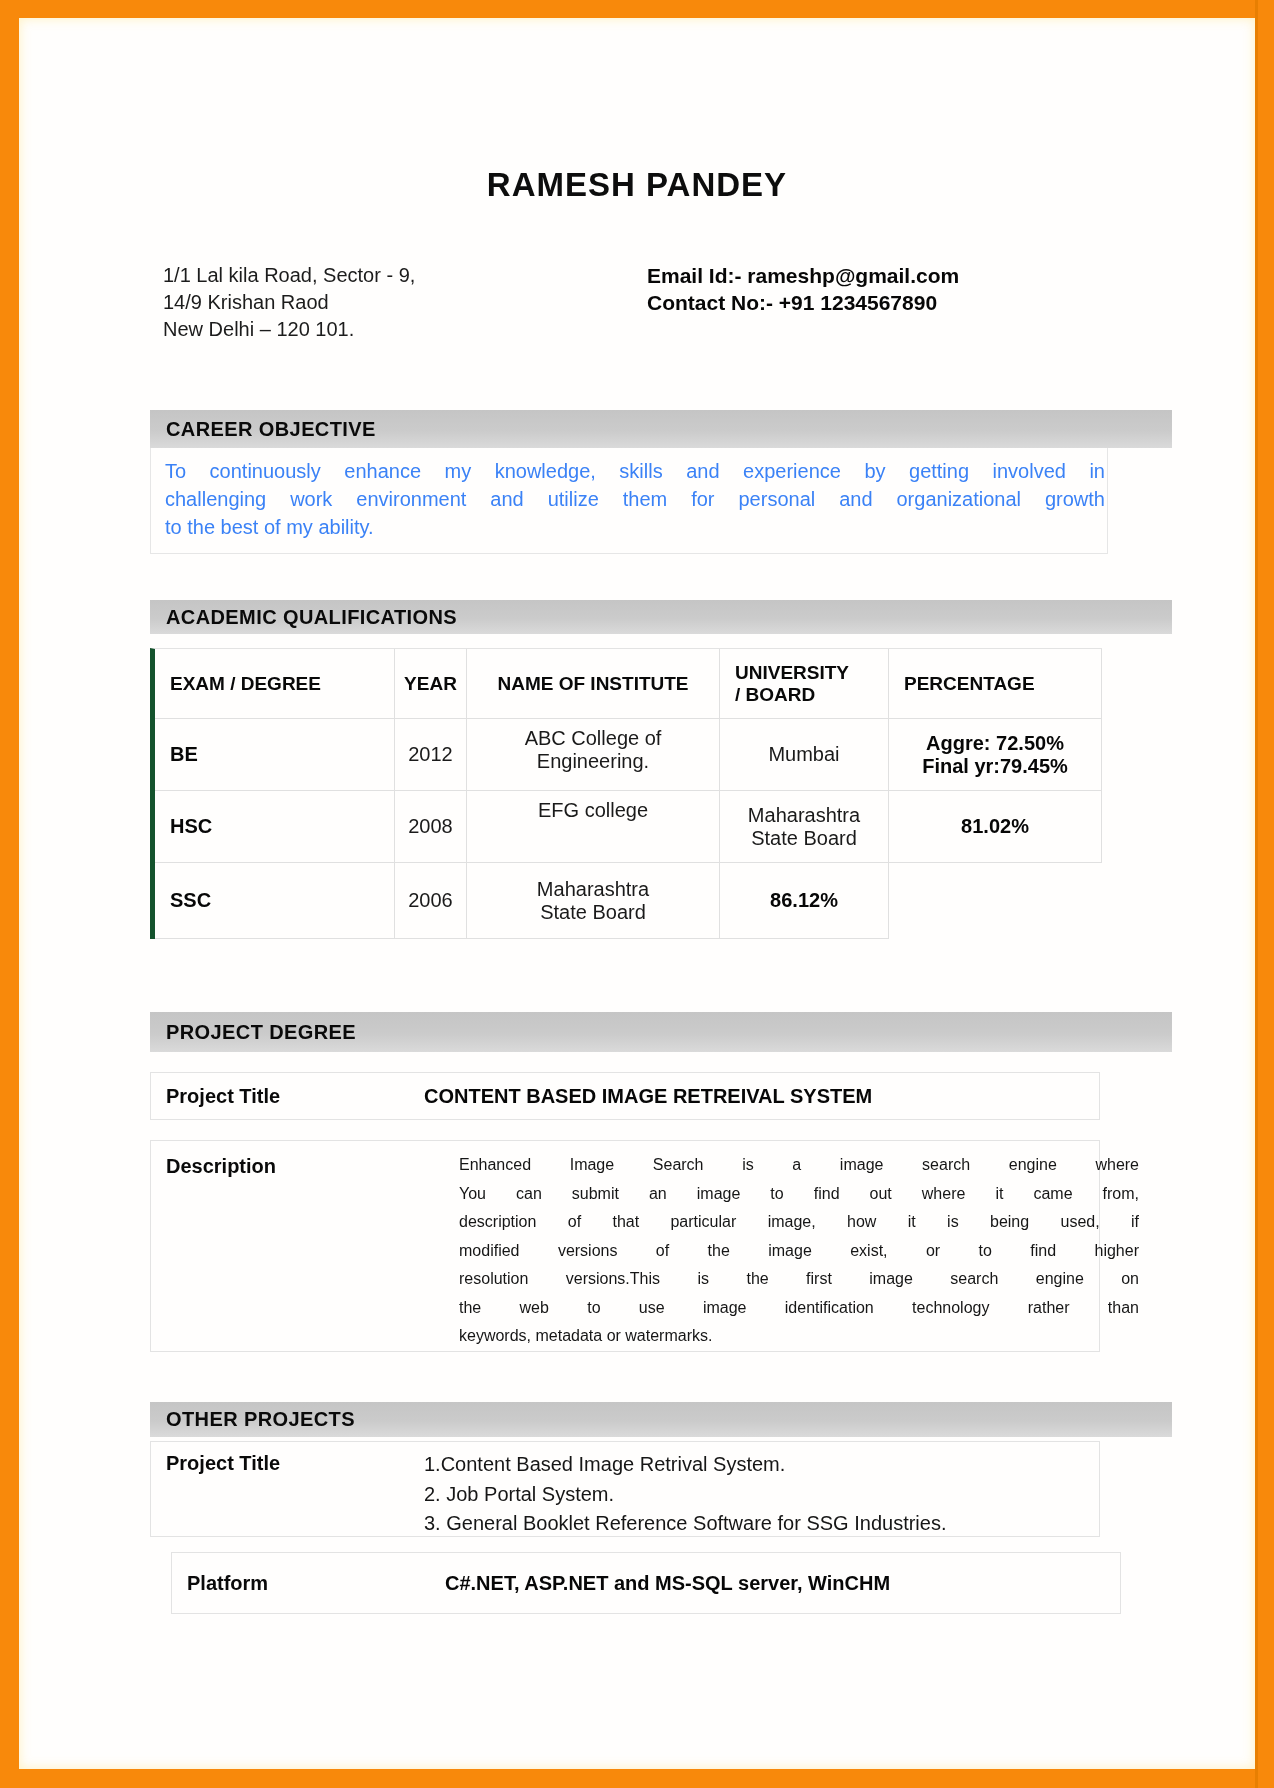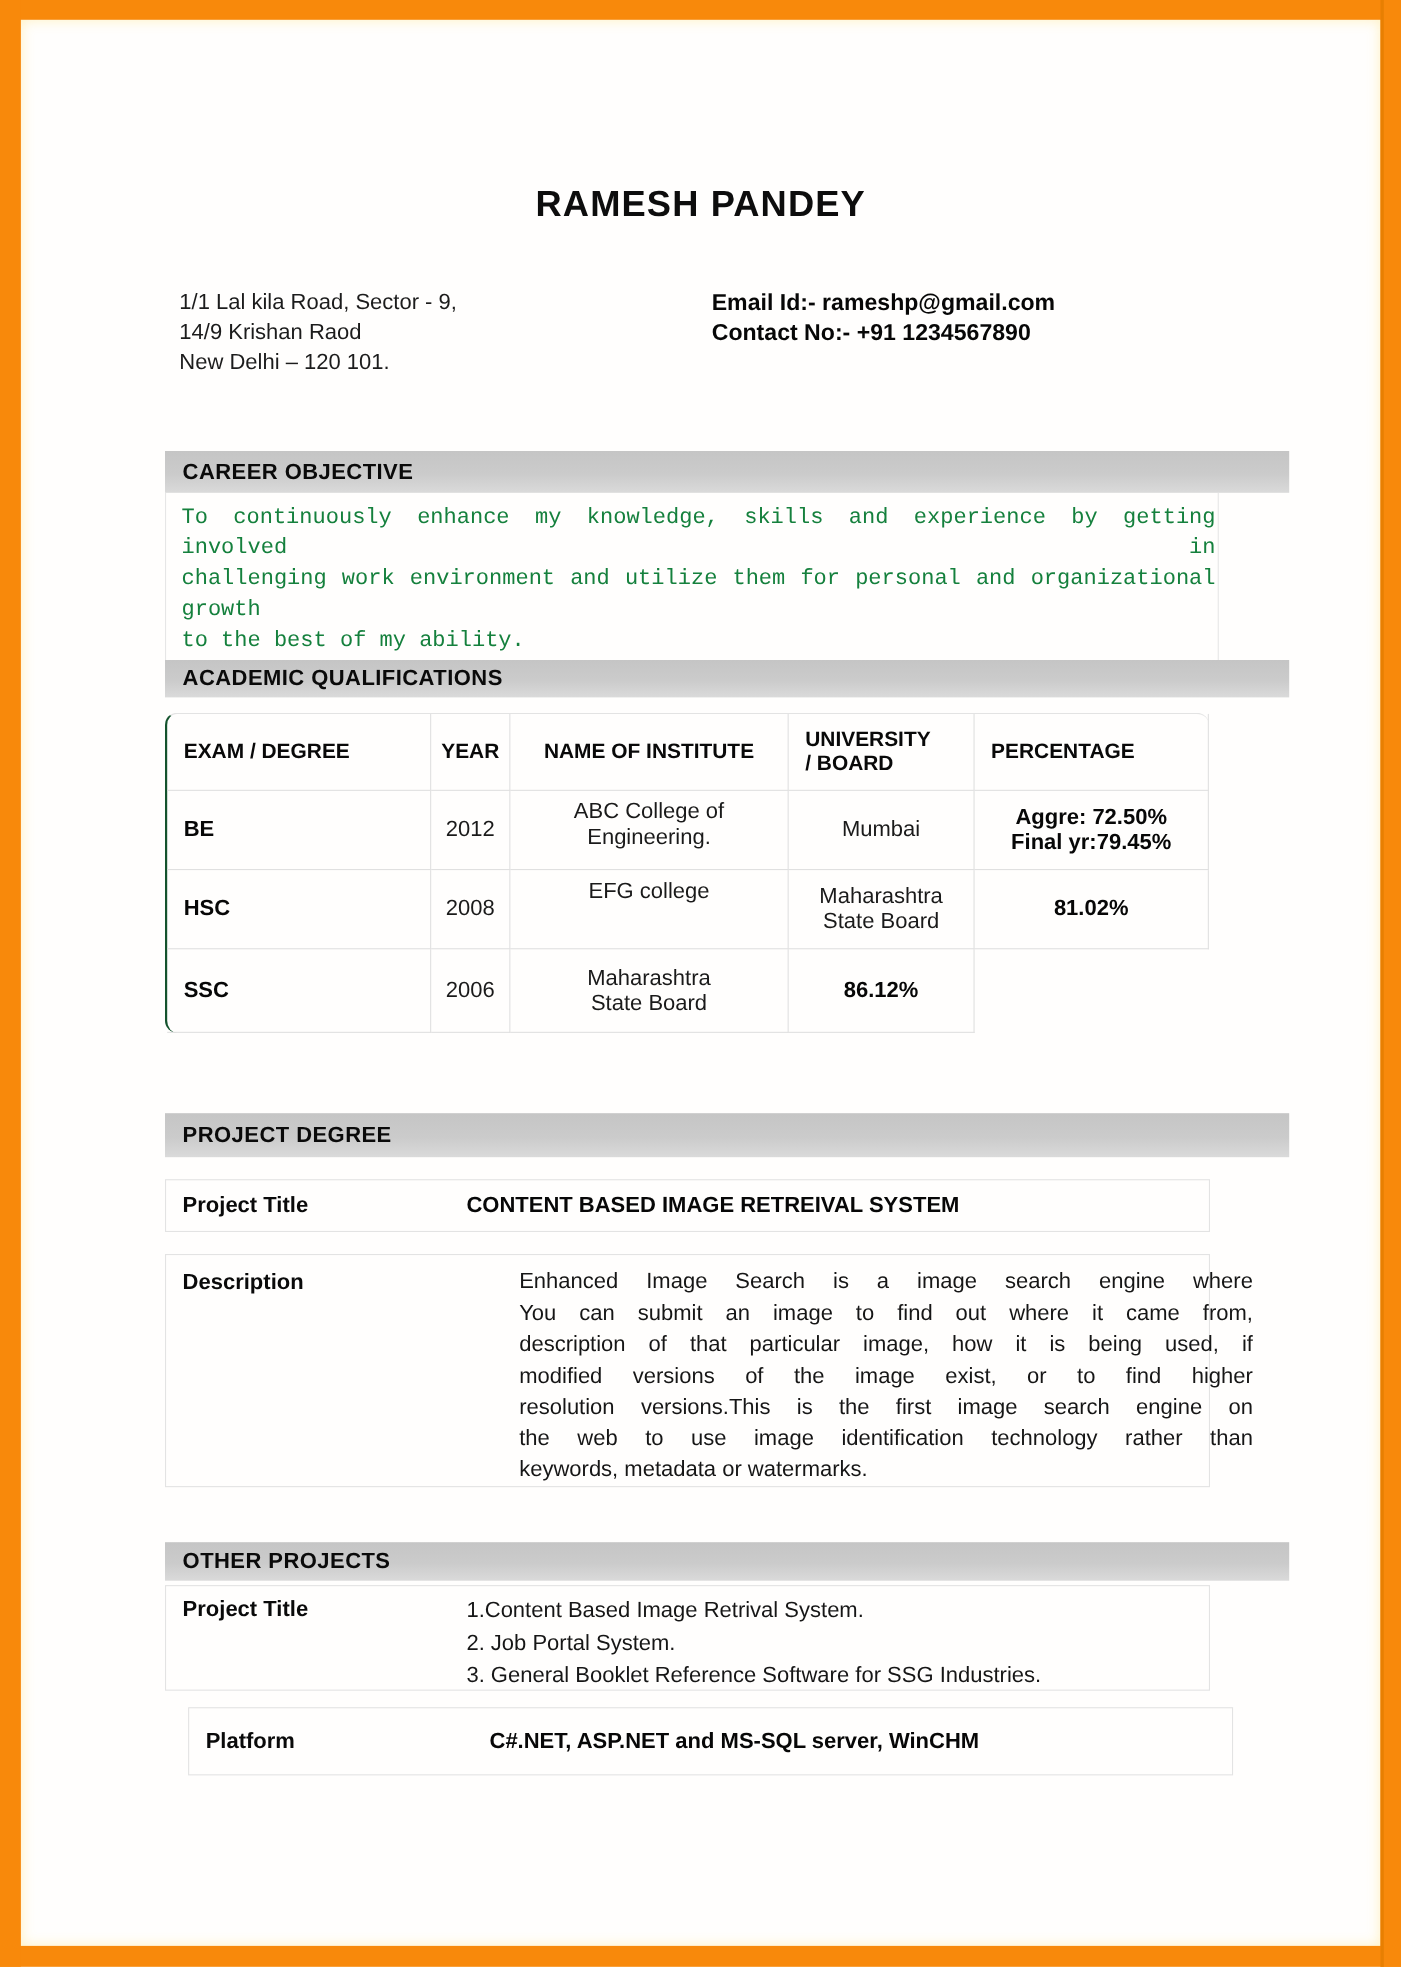--- a/index.html
+++ b/index.html
@@ -24,44 +24,44 @@
        background:linear-gradient(180deg,#c5c5c5 0%,#cbcbcb 55%,#dadada 100%);
        font-size:20px;font-weight:bold;letter-spacing:.4px;color:#0a0a0a;
        padding-left:16px;display:flex;align-items:center;}
   .bar-career{top:410px;}
   .bar-academic{top:600px;height:34px;}
   .bar-project{top:1012px;height:40px;}
   .bar-other{top:1402px;height:35px;}
   
   .objective-box{position:absolute;top:448px;left:150px;width:958px;box-sizing:border-box;
        border:1px solid #e6e6e6;border-top:none;padding:9px 2px 12px 14px;}
-  .jl{font-size:20px;line-height:28px;text-align:justify;text-align-last:justify;color:#15803d;font-family:Liberation Mono, monospace;}
+  .jl{font-size:20px;line-height:28px;text-align:justify;text-align-last:justify;color:#3b82f6;}
   .jl.last{text-align-last:left;}
   
-  .atable{position:absolute;top:648px;left:150px;border-left:2px solid #14532d;border-top:1px solid #e3e3e3;border-radius:11px;}
+  .atable{position:absolute;top:648px;left:150px;border-left:5px solid #14532d;border-top:1px solid #e3e3e3;}
   .trow{display:grid;grid-template-columns:240px 72px 253px 169px 213px;}
   .cell{border-right:1px solid #e0e0e0;border-bottom:1px solid #e0e0e0;box-sizing:border-box;
         display:flex;flex-direction:column;justify-content:center;font-size:20px;color:#1a1a1a;}
   .h-row .cell{font-size:19px;font-weight:bold;color:#090909;}
   .r1{height:70px;} .r2{height:72px;} .r3{height:72px;} .r4{height:76px;}
   .padL{padding-left:15px;} .ctr{text-align:center;}
   .v-top{justify-content:flex-start;padding-top:8px;}
   .bold{font-weight:bold;color:#070707;}
   .cl{display:block;}
   
   .prow{position:absolute;left:150px;width:950px;box-sizing:border-box;border:1px solid #e3e3e3;
         display:grid;grid-template-columns:273px 1fr;}
   .plabel{font-size:20px;font-weight:bold;color:#0a0a0a;padding-left:15px;display:flex;align-items:center;}
   .pvalue{font-size:20px;color:#1b1b1b;display:flex;align-items:center;}
   .row-ptitle{top:1072px;height:48px;}
   .row-ptitle .pvalue{font-weight:bold;color:#070707;}
   .row-desc{top:1140px;height:212px;gap:35px;}
   .row-desc .plabel{align-items:flex-start;padding-top:14px;}
   .desc-lines{padding-top:10px;width:680px;}
-  .dl{font-size:20px;line-height:28.5px;text-align:justify;text-align-last:justify;margin-left:13px;}
+  .dl{font-size:16px;line-height:28.5px;text-align:justify;text-align-last:justify;}
   .dl.last{text-align-last:left;}
   .row-otitle{top:1441px;height:96px;}
   .row-otitle .plabel{align-items:flex-start;padding-top:10px;}
   .otitle-lines{padding-top:8px;}
   .ol{font-size:20px;line-height:29.5px;}
   .row-platform{top:1552px;height:62px;margin-left:21px;}
   .row-platform .pvalue{font-weight:bold;color:#070707;}
 </style>
 </head>
 <body>

